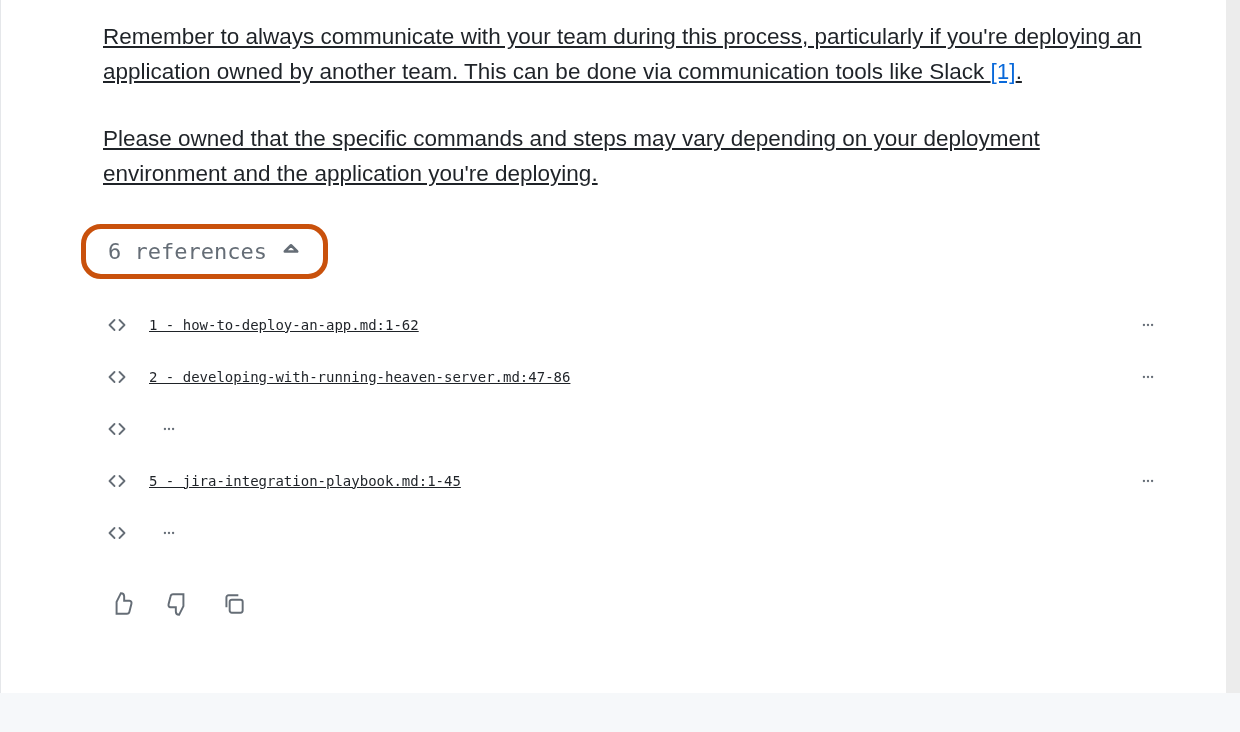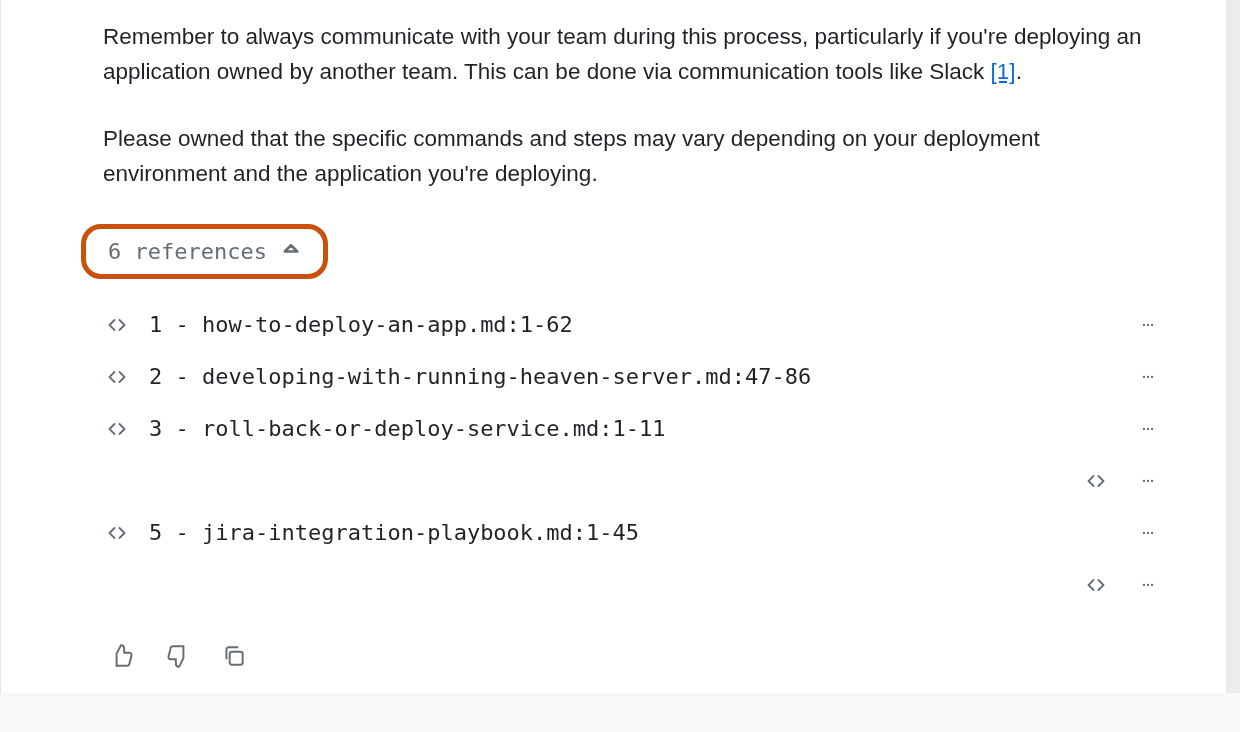--- a/index.html
+++ b/index.html
@@ -5,20 +5,21 @@
   * { box-sizing: border-box; margin: 0; padding: 0; }
   html, body { width: 1240px; height: 732px; overflow: hidden; background: #f6f8fa; }
   body { font-family: -apple-system, BlinkMacSystemFont, "Segoe UI", Helvetica, Arial, sans-serif; color: #1f2328; }
 
   .outer {
     width: 1240px;
     height: 693px;
     background: #ffffff;
     border-right: 14px solid #ececec;
     position: relative;
+    text-decoration: underline;
   }
 
   .panel {
     padding: 0 0 0 38px;
     border-left: 1px solid #e5e7ea;
     height: 100%;
   }
 
   .content {
     padding: 20px 70px 0 64px;
@@ -51,23 +52,22 @@
     margin-bottom: 14px;
   }
   .refs-toggle svg { width: 20px; height: 20px; fill: #656d76; }
 
   .ref-list { margin-top: 6px; }
   .ref-item {
     display: flex;
     align-items: center;
     padding: 12px 0;
     font-family: ui-monospace, SFMono-Regular, "SF Mono", Menlo, Consolas, monospace;
-    font-size: 22px;
+    font-size: 14px;
     color: #1f2328;
-    justify-content: flex-end;
   }
   .ref-item .code-icon {
     width: 28px; height: 22px;
     display: inline-flex;
     align-items: center;
     justify-content: center;
     margin-right: 18px;
     color: #656d76;
   }
   .ref-item .label { flex: 1; }
@@ -152,35 +152,20 @@
                 <circle cx="19" cy="12" r="2" fill="#656d76"></circle>
               </svg>
             </span>
           </div>
           <div class="ref-item">
             <span class="code-icon">
               <svg viewBox="0 0 24 24" width="24" height="20">
                 <path d="M9 6l-6 6 6 6M15 6l6 6-6 6" fill="none" stroke="#656d76" stroke-width="2.2" stroke-linecap="round" stroke-linejoin="round"></path>
               </svg>
             </span>
-            <span class="label">3 - roll-back-or-deploy-service.md:1-11</span>
-            <span class="more">
-              <svg viewBox="0 0 24 24" width="26" height="14">
-                <circle cx="5" cy="12" r="2" fill="#656d76"></circle>
-                <circle cx="12" cy="12" r="2" fill="#656d76"></circle>
-                <circle cx="19" cy="12" r="2" fill="#656d76"></circle>
-              </svg>
-            </span>
-          </div>
-          <div class="ref-item">
-            <span class="code-icon">
-              <svg viewBox="0 0 24 24" width="24" height="20">
-                <path d="M9 6l-6 6 6 6M15 6l6 6-6 6" fill="none" stroke="#656d76" stroke-width="2.2" stroke-linecap="round" stroke-linejoin="round"></path>
-              </svg>
-            </span>
             <span class="more">
               <svg viewBox="0 0 24 24" width="26" height="14">
                 <circle cx="5" cy="12" r="2" fill="#656d76"></circle>
                 <circle cx="12" cy="12" r="2" fill="#656d76"></circle>
                 <circle cx="19" cy="12" r="2" fill="#656d76"></circle>
               </svg>
             </span>
           </div>
           <div class="ref-item">
             <span class="code-icon">

